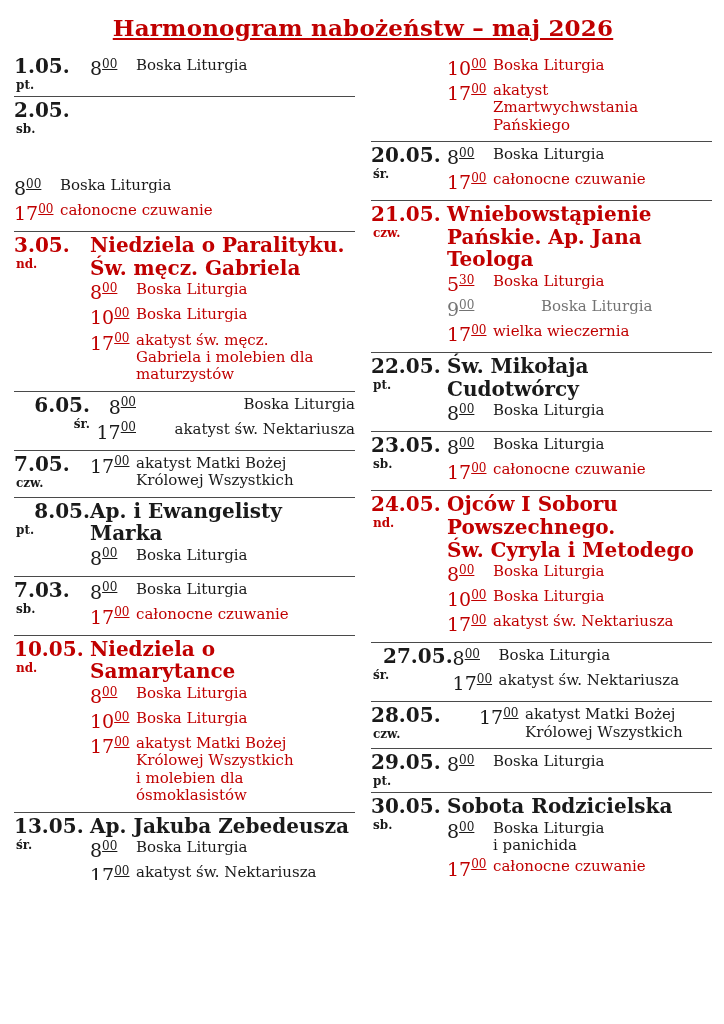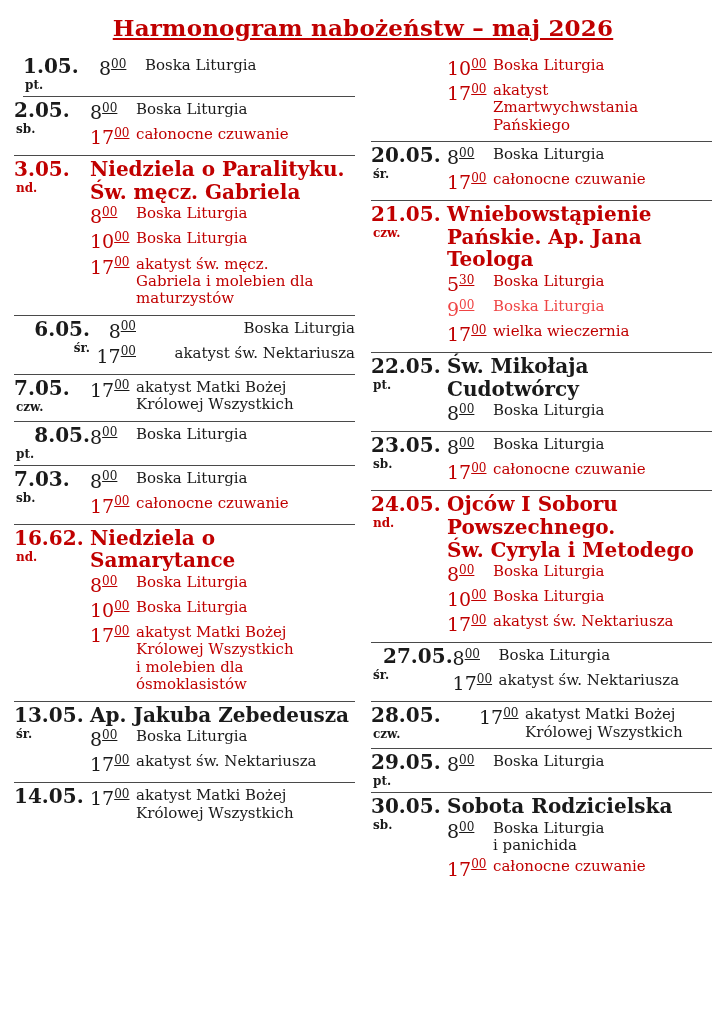--- a/index.html
+++ b/index.html
@@ -83,33 +83,33 @@
     min-width: 0;
   }
 </style>
 </head>
 <body>
 
 <div class="page">
   <div class="page-title">Harmonogram nabożeństw – maj 2026</div>
   <div class="columns">
     <div class="col">
-        <div class="entry" style="border-bottom-color: rgb(74, 74, 74); margin-left: 9px;">
+        <div class="entry" style="border-bottom-color: rgb(74, 74, 74);">
           <div class="date-cell">
             <div class="date" style="color: rgb(26, 26, 26);">1.05.</div>
             <div class="day" style="color: rgb(26, 26, 26);">pt.</div>
           </div>
           <div class="content-cell">
             <div class="service" style="color: rgb(26, 26, 26);">
               <span class="time"><span>8</span><span class="min">00</span></span>
               <span class="service-text">Boska Liturgia</span>
             </div>
           </div>
         </div>
-        <div class="entry" style="border-bottom-color: rgb(74, 74, 74);">
+        <div class="entry" style="border-bottom-color: rgb(74, 74, 74); flex-direction: column;">
           <div class="date-cell">
             <div class="date" style="color: rgb(26, 26, 26);">2.05.</div>
             <div class="day" style="color: rgb(26, 26, 26);">sb.</div>
           </div>
           <div class="content-cell">
             <div class="service" style="color: rgb(26, 26, 26);">
               <span class="time"><span>8</span><span class="min">00</span></span>
               <span class="service-text">Boska Liturgia</span>
             </div>
             <div class="service" style="color: rgb(192, 0, 0);">
@@ -170,20 +170,21 @@
 Królowej Wszystkich</span>
             </div>
           </div>
         </div>
         <div class="entry" style="border-bottom-color: rgb(74, 74, 74);">
           <div class="date-cell">
             <div class="date" style="color: rgb(26, 26, 26); text-align: right;">8.05.</div>
             <div class="day" style="color: rgb(26, 26, 26);">pt.</div>
           </div>
           <div class="content-cell">
+            <div class="entry-title" style="color: rgb(26, 26, 26);">Ap. i Ewangelisty Marka</div>
             <div class="service" style="color: rgb(26, 26, 26);">
               <span class="time"><span>8</span><span class="min">00</span></span>
               <span class="service-text">Boska Liturgia</span>
             </div>
           </div>
         </div>
         <div class="entry" style="border-bottom-color: rgb(74, 74, 74);">
           <div class="date-cell">
             <div class="date" style="color: rgb(26, 26, 26);">7.03.</div>
             <div class="day" style="color: rgb(26, 26, 26);">sb.</div>
@@ -194,21 +195,21 @@
               <span class="service-text">Boska Liturgia</span>
             </div>
             <div class="service" style="color: rgb(192, 0, 0);">
               <span class="time"><span>17</span><span class="min">00</span></span>
               <span class="service-text">całonocne czuwanie</span>
             </div>
           </div>
         </div>
         <div class="entry" style="border-bottom-color: rgb(74, 74, 74);">
           <div class="date-cell">
-            <div class="date" style="color: rgb(192, 0, 0);">16.62.</div>
+            <div class="date" style="color: rgb(192, 0, 0);">10.05.</div>
             <div class="day" style="color: rgb(192, 0, 0);">nd.</div>
           </div>
           <div class="content-cell">
             <div class="entry-title" style="color: rgb(192, 0, 0);">Niedziela o Samarytance</div>
             <div class="service" style="color: rgb(192, 0, 0);">
               <span class="time"><span>8</span><span class="min">00</span></span>
               <span class="service-text">Boska Liturgia</span>
             </div>
             <div class="service" style="color: rgb(192, 0, 0);">
               <span class="time"><span>10</span><span class="min">00</span></span>
@@ -293,21 +294,21 @@
             <div class="date" style="color: rgb(192, 0, 0);">21.05.</div>
             <div class="day" style="color: rgb(192, 0, 0);">czw.</div>
           </div>
           <div class="content-cell">
             <div class="entry-title" style="color: rgb(192, 0, 0);">Wniebowstąpienie
 Pańskie. Ap. Jana Teologa</div>
             <div class="service" style="color: rgb(192, 0, 0);">
               <span class="time"><span>5</span><span class="min">30</span></span>
               <span class="service-text">Boska Liturgia</span>
             </div>
-            <div class="service" style="color: #ef4444;">
+            <div class="service" style="color: #737373; gap: 48px;">
               <span class="time"><span>9</span><span class="min">00</span></span>
               <span class="service-text">Boska Liturgia</span>
             </div>
             <div class="service" style="color: rgb(192, 0, 0);">
               <span class="time"><span>17</span><span class="min">00</span></span>
               <span class="service-text">wielka wieczernia</span>
             </div>
           </div>
         </div>
         <div class="entry" style="border-bottom-color: rgb(74, 74, 74);">

